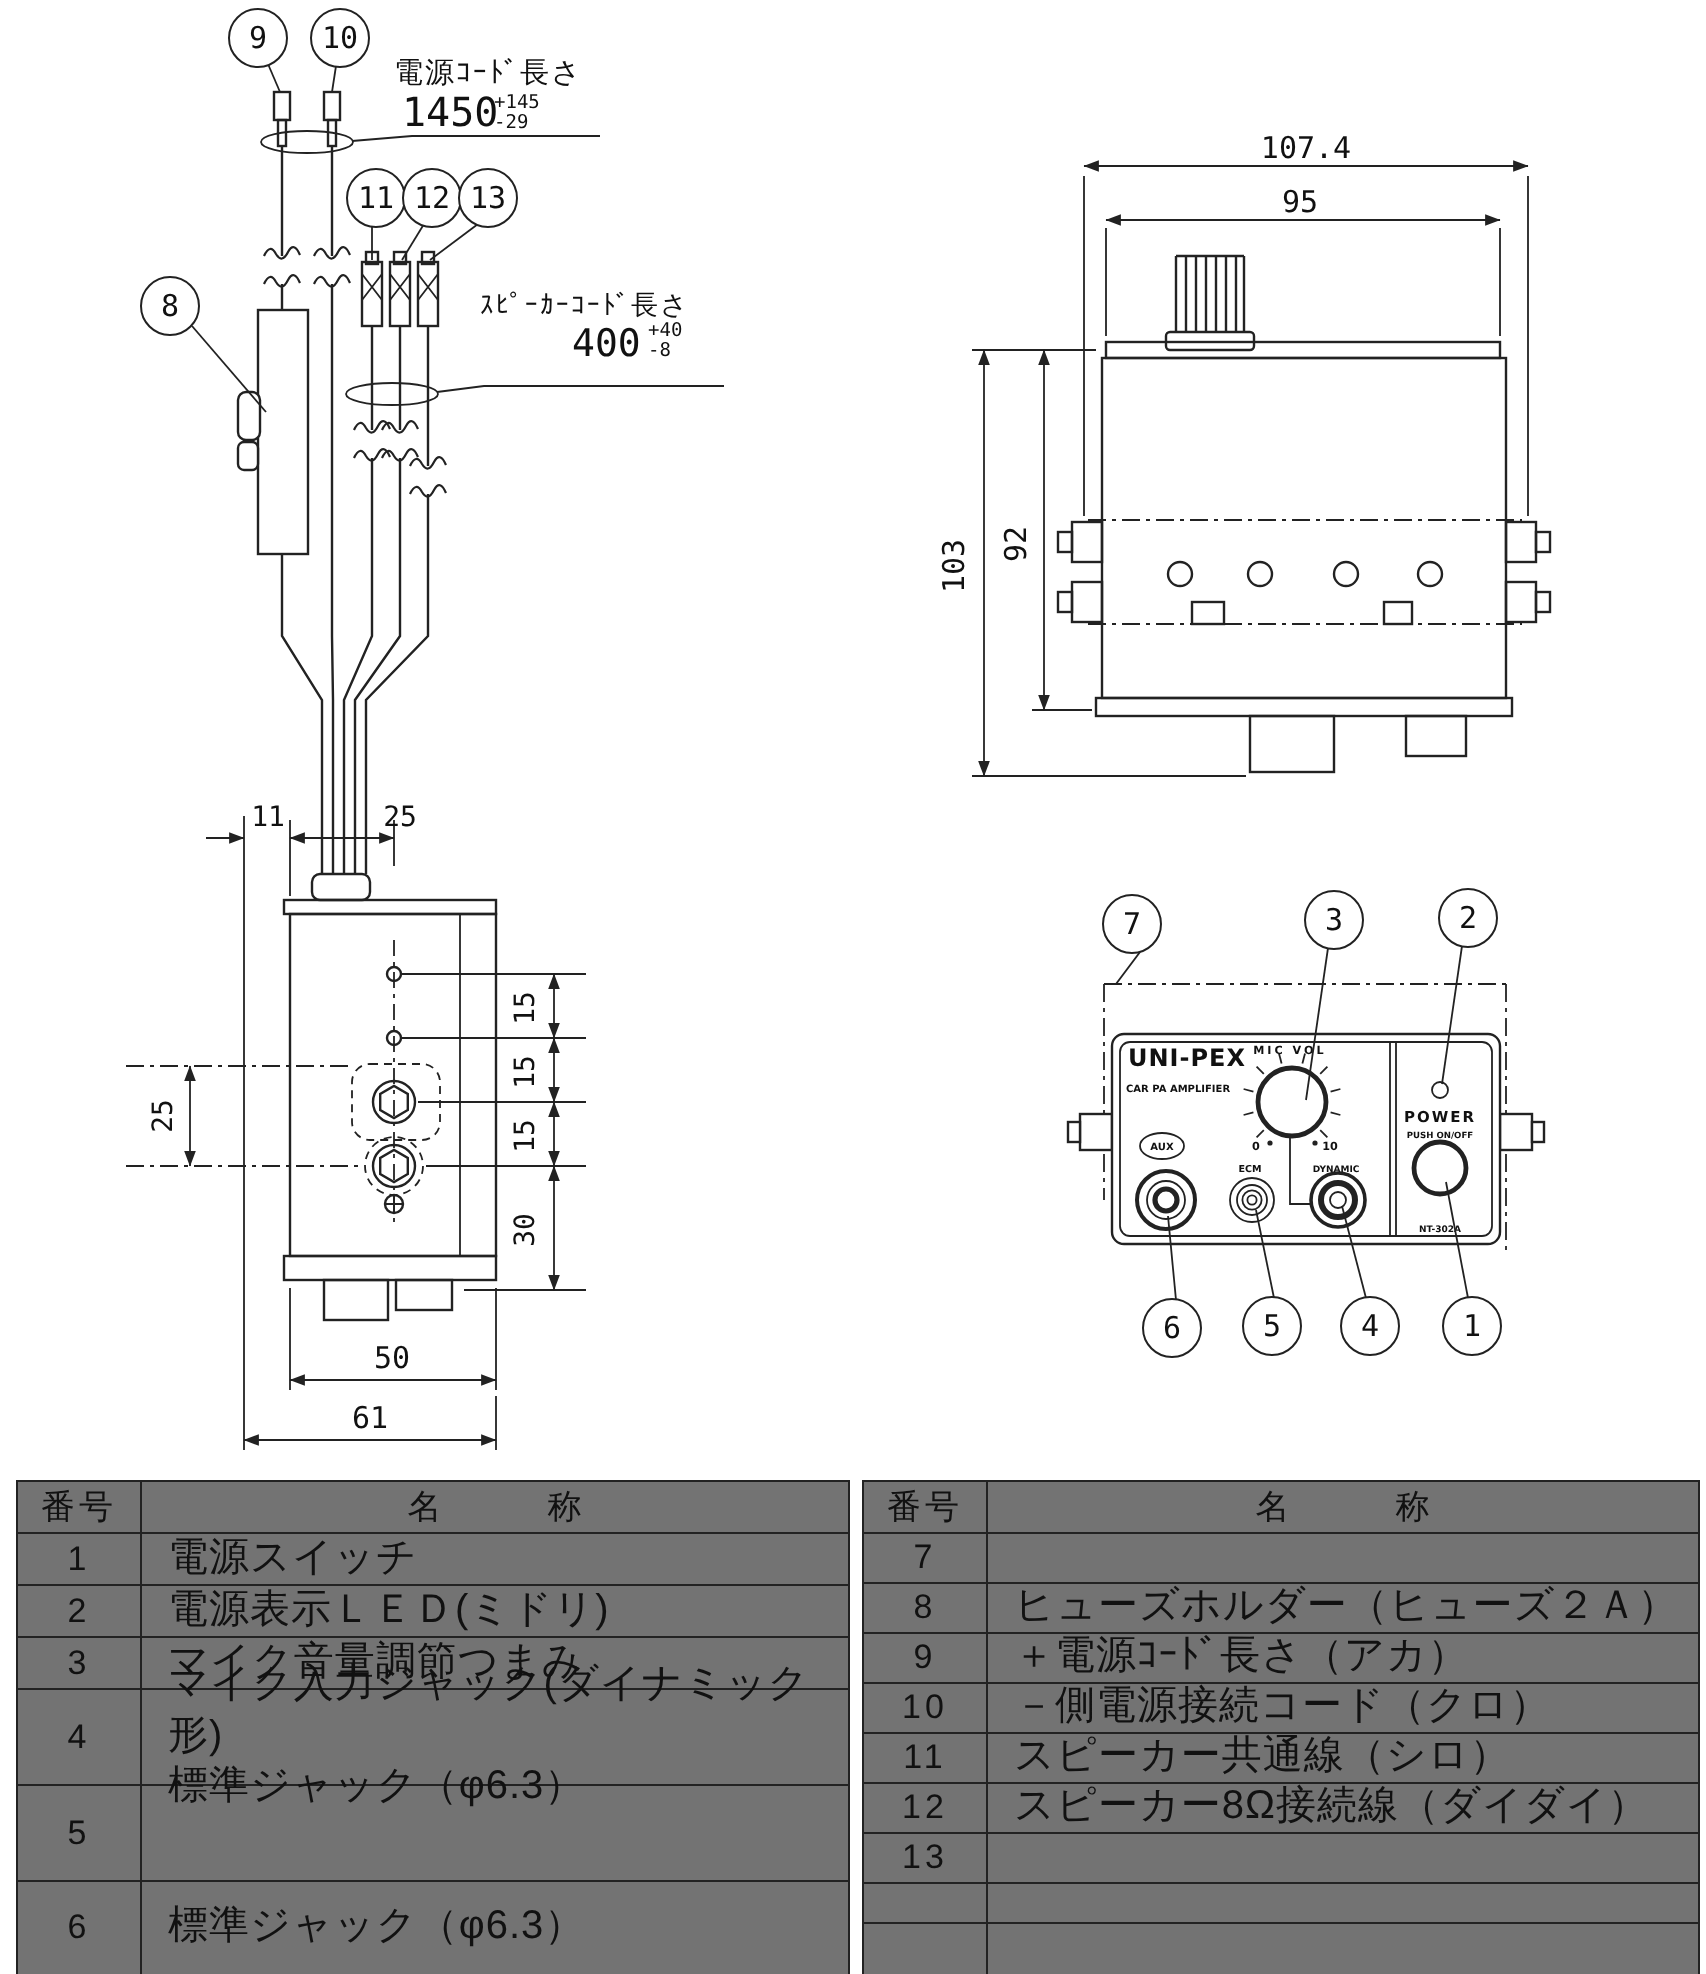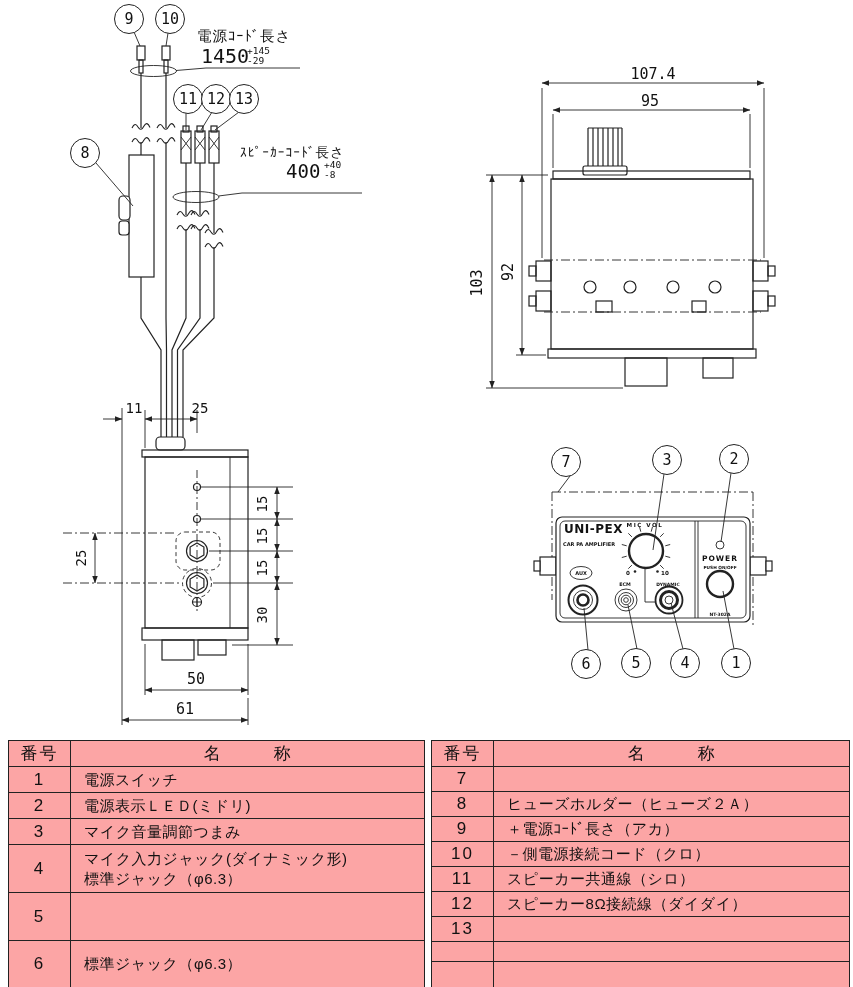--- a/index.html
+++ b/index.html
@@ -15,31 +15,31 @@
   .fillw  { fill:#fff; stroke:#222; stroke-width:1.2; }
   text.dtxt { font-family:"DejaVu Sans Mono", monospace; fill:#111; }
   text.jtxt { font-family:"Liberation Sans", sans-serif; fill:#111; }
   text.ptxt { font-family:"DejaVu Sans", sans-serif; fill:#111; font-weight:bold; }
   .callout {
     position:absolute; width:30px; height:30px; box-sizing:border-box;
     border:1.6px solid #222; border-radius:50%; background:#fff;
     display:flex; align-items:center; justify-content:center;
     font-family:"DejaVu Sans Mono", monospace; font-size:15px; color:#111; z-index:5;
   }
-  .tbl { position:absolute; box-sizing:border-box; border:1.8px solid #222; background:#fca5a5; z-index:4; }
+  .tbl { position:absolute; box-sizing:border-box; border:1.8px solid #222; background:#737373; z-index:4; }
   .trow { display:flex; box-sizing:border-box; border-top:1.1px solid #222; }
   .trow.first { border-top:none; }
   .tnum {
     width:62px; flex:0 0 62px; box-sizing:border-box; border-right:1.2px solid #222;
     display:flex; align-items:center; justify-content:center;
     font-size:17px; letter-spacing:2px;
   }
   .tname {
     flex:1; display:flex; flex-direction:column; justify-content:center;
-    padding-left:13px; font-size:15px; line-height:1.28; letter-spacing:0.5px;
+    padding-left:13px; font-size:20px; line-height:1.28; letter-spacing:0.5px;
   }
   .thead .tnum, .thead .tname { font-size:17px; }
   .thead .tname { padding-left:0; align-items:center; }
   .h25{height:25px}.h26{height:26px}.h47{height:47px}.h48{height:48px}.h20{height:20px}
 </style>
 </head>
 <body>
 
 <div class="canvas">
 

